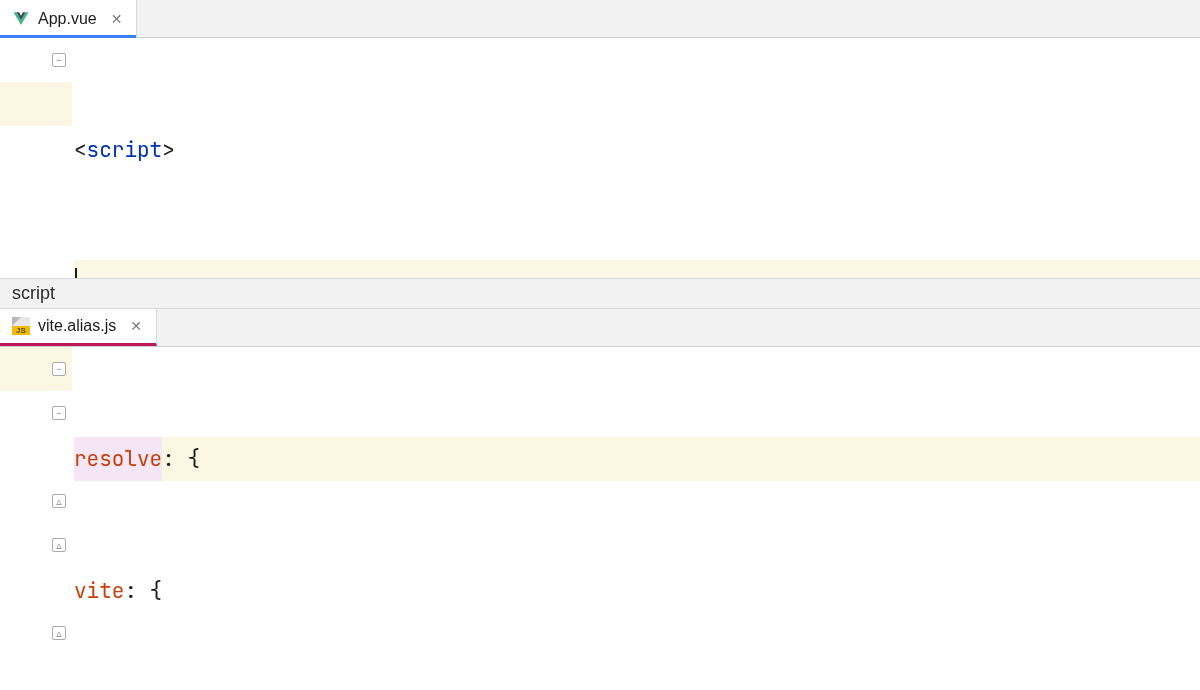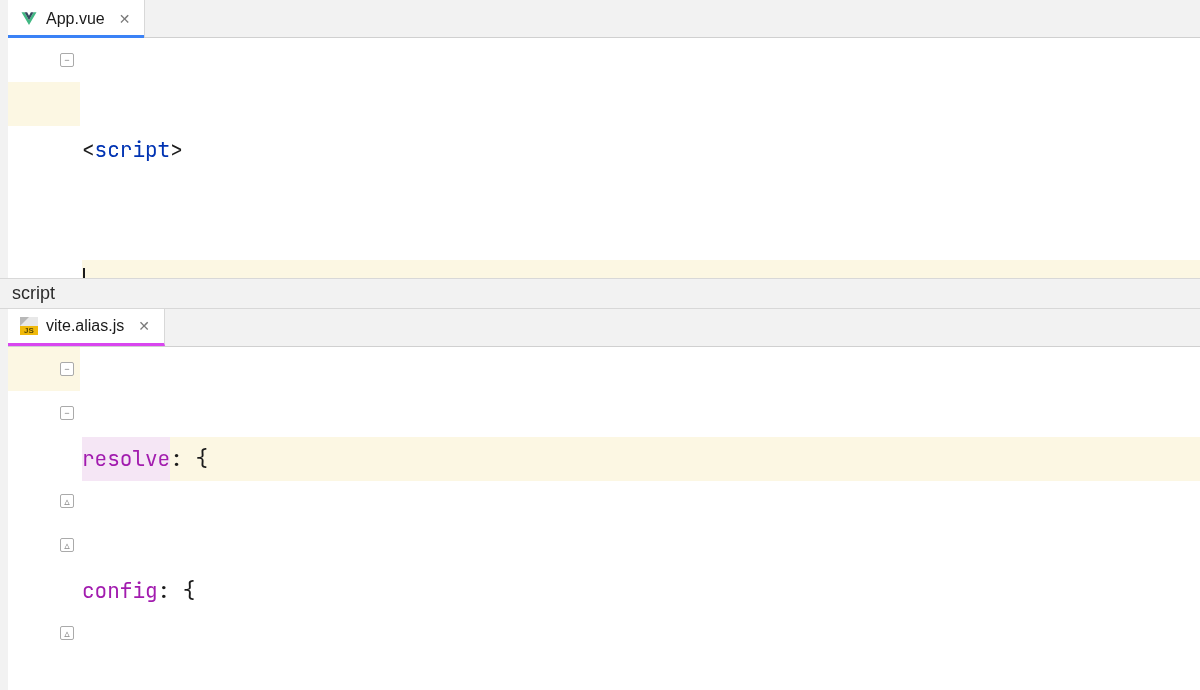--- a/index.html
+++ b/index.html
@@ -45,21 +45,21 @@
       content: "";
       position: absolute;
       bottom: -1px;
       left: 0;
       right: 0;
       height: 3px;
       background: #3b82f6;
     }
 
     .tab-bottom {
-      border-bottom: 3px solid #d946ef;
+      border-bottom: 3px solid #be185d;
     }
 
     .tab-icon {
       display: inline-flex;
       align-items: center;
       justify-content: center;
     }
 
     .tab-label {
       font-size: 16px;
@@ -145,21 +145,21 @@
     }
 
     .fold-close {
       color: #888;
       font-size: 11px;
     }
 
     
     .tag-bracket { color: #1a1a1a; }
     .tag-name { color: #0033b3; }
-    .prop-key { color: #a21caf; }
+    .prop-key { color: #c2410c; }
     .prop-key-highlight { background: #f5e6f5; }
     .punct { color: #1a1a1a; }
 
     .cursor {
       display: inline-block;
       width: 2px;
       height: 28px;
       background: #1a1a1a;
       vertical-align: middle;
       margin-left: 1px;
@@ -180,21 +180,20 @@
 
     
     .split-divider {
       height: 1px;
       background: #c0c0c0;
     }
 
     .pane-container {
       display: flex;
       flex-direction: column;
-      margin-left: 8px;
     }
 
     .top-pane {
       height: 278px;
     }
 
     .bottom-pane {
       flex: 1;
     }
   </style>
@@ -269,21 +268,21 @@
           <div class="gutter-line">
               <span class="fold-icon fold-close">▵</span>
             </div>
           <div class="gutter-line"></div>
           <div class="gutter-line">
               <span class="fold-icon fold-close">▵</span>
             </div>
         </div>
         <div class="code-area">
           <div class="code-line line-highlight-config">  <span class="prop-key prop-key-highlight">resolve</span><span class="punct">: </span><span class="punct">{</span></div>
-          <div class="code-line">    <span class="prop-key">config</span><span class="punct">: </span><span class="punct">{</span></div>
+          <div class="code-line">    <span class="prop-key">vite</span><span class="punct">: </span><span class="punct">{</span></div>
           
           
           
           
           
         </div>
       </div>
     </div>
   </div>
 

